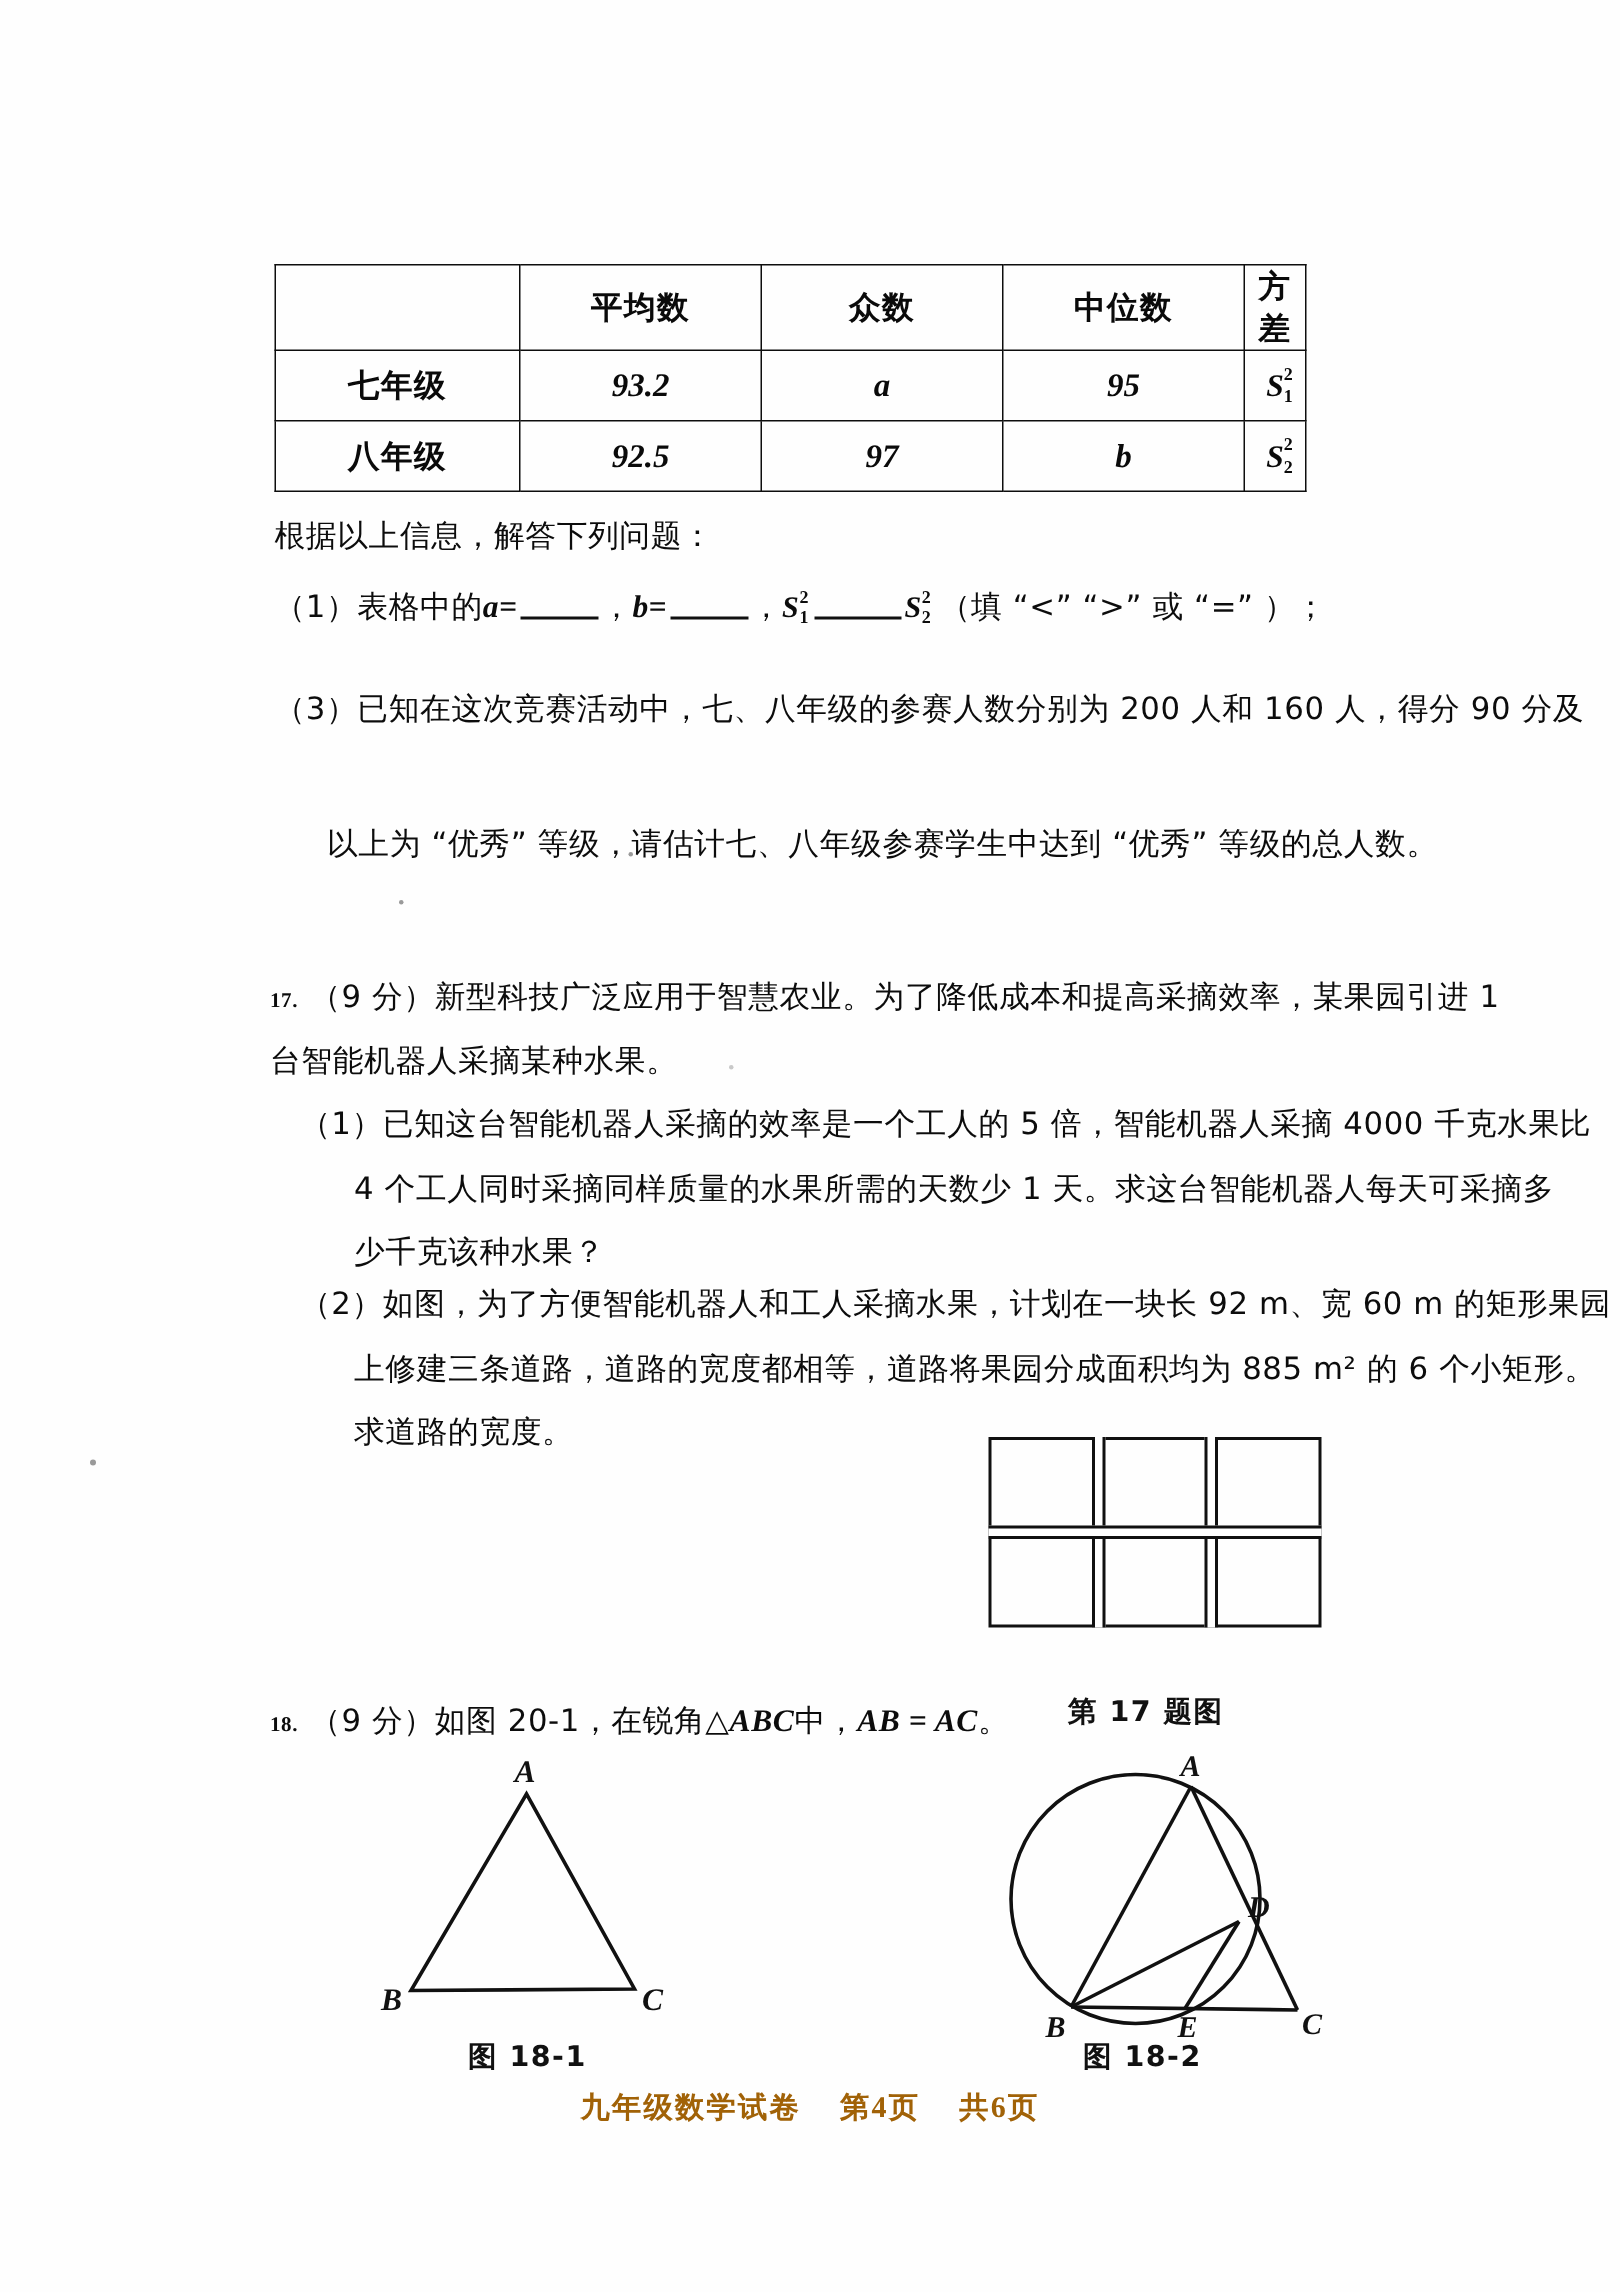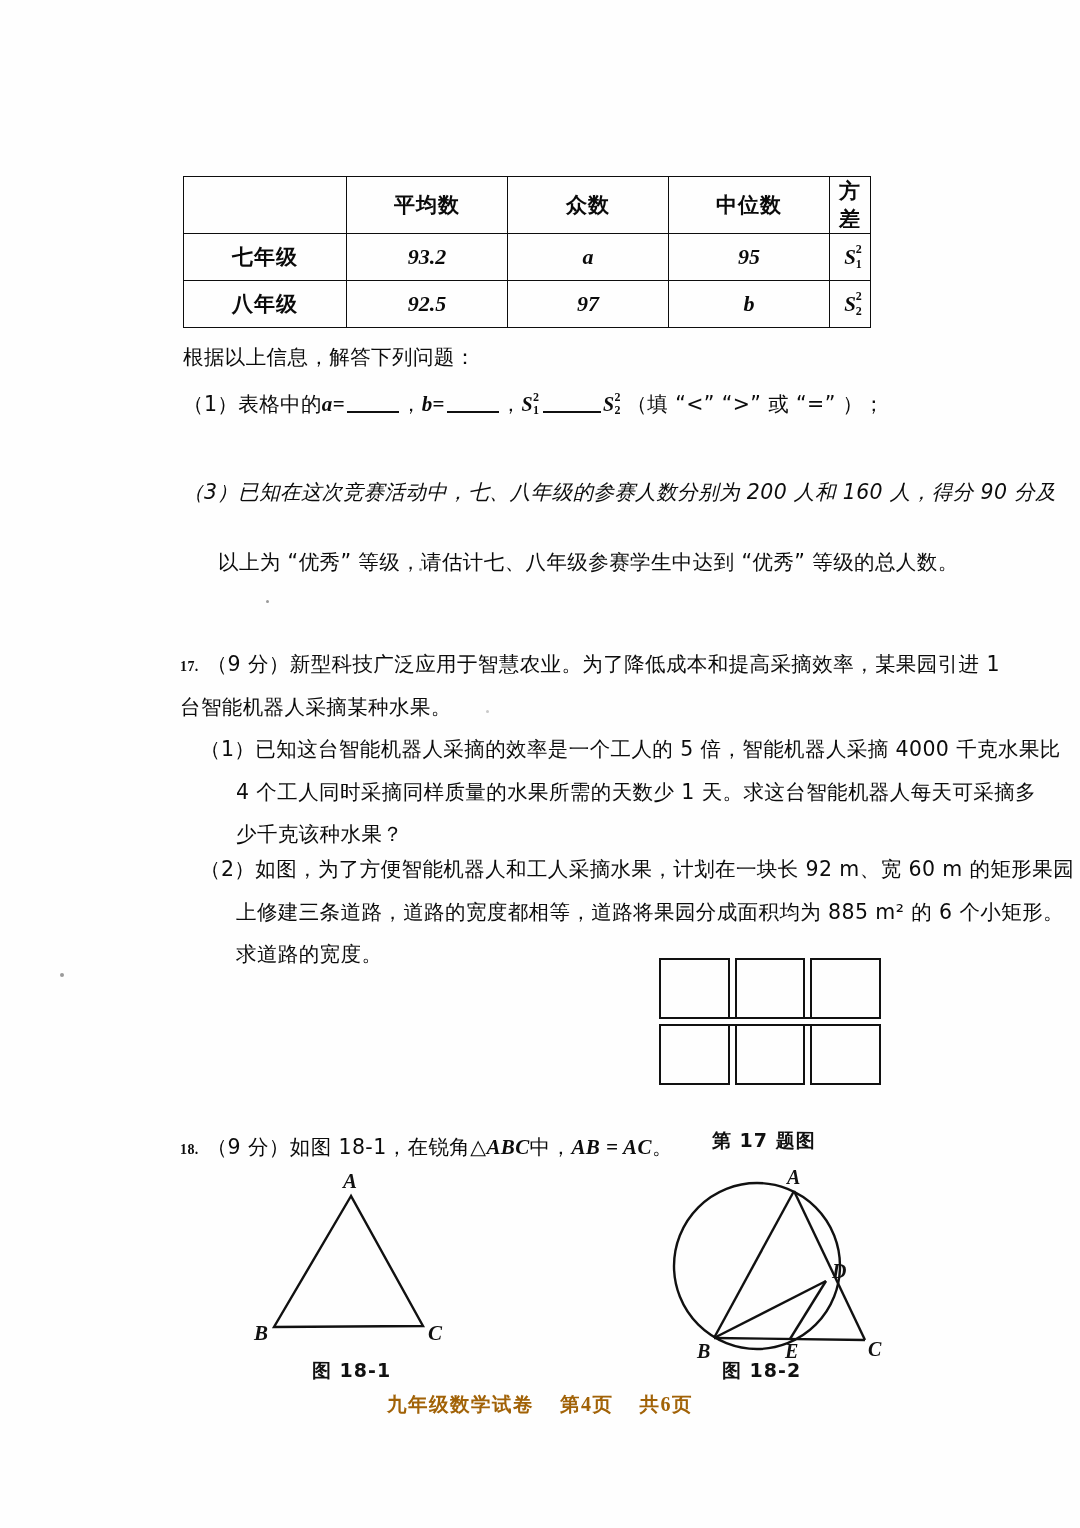--- a/index.html
+++ b/index.html
@@ -235,21 +235,21 @@
   </tbody>
     </table>
 
   <div class="ptext" style="left:183px; top:343px;">根据以上信息，解答下列问题：</div>
 
   <div class="ptext" style="left:183px; top:390px;">
     <span>（1）表格中的</span><span class="itlat">a</span><span class="lat">=</span><span class="blank"></span><span>，</span><span class="itlat">b</span><span class="lat">=</span><span class="blank"></span><span>，</span><span class="svar" style="font-size:20px"><span>S</span><sub>1</sub><sup>2</sup></span><span class="blank mid" style="margin-left:10px"></span><span class="svar" style="font-size:20px"><span>S</span><sub>2</sub><sup>2</sup></span><span style="margin-left:12px">（填 “&lt;” “&gt;” 或 “=” ）；</span>
   </div>
 
 
-  <div class="ptext" style="left:183px; top:478px;font-style:italic;">（3）已知在这次竞赛活动中，七、八年级的参赛人数分别为 200 人和 160 人，得分 90 分及</div>
+  <div class="ptext" style="left:183px; top:458px;">（3）已知在这次竞赛活动中，七、八年级的参赛人数分别为 200 人和 160 人，得分 90 分及</div>
   <div class="ptext" style="left:218px; top:548px;">以上为 “优秀” 等级，请估计七、八年级参赛学生中达到 “优秀” 等级的总人数。</div>
 
   <div class="ptext" style="left:180px; top:650px;">
     <span class="qnum">17.</span><span style="margin-left:8px">（9 分）</span><span>新型科技广泛应用于智慧农业。为了降低成本和提高采摘效率，某果园引进 1</span>
   </div>
   <div class="ptext" style="left:180px; top:693px;">台智能机器人采摘某种水果。</div>
 
   <div class="ptext" style="left:200px; top:735px;">（1）已知这台智能机器人采摘的效率是一个工人的 5 倍，智能机器人采摘 4000 千克水果比</div>
   <div class="ptext" style="left:236px; top:778px;">4 个工人同时采摘同样质量的水果所需的天数少 1 天。求这台智能机器人每天可采摘多</div>
   <div class="ptext" style="left:236px; top:820px;">少千克该种水果？</div>
@@ -260,21 +260,21 @@
 
   <div class="fig17">
     <div class="outer"></div>
     <div class="vroad" style="left:69px;"></div>
     <div class="vroad" style="left:144px;"></div>
     <div class="hroad" style="top:59px;"></div>
   </div>
   <div class="figcap" style="left:712px; top:1092px;margin-top:36px;">第 17 题图</div>
 
   <div class="ptext" style="left:180px; top:1133px;">
-    <span class="qnum">18.</span><span style="margin-left:8px">（9 分）</span><span>如图 18-1，在锐角△</span><span class="itlat">ABC</span><span>中，</span><span class="itlat">AB = AC</span><span>。</span>
+    <span class="qnum">18.</span><span style="margin-left:8px">（9 分）</span><span>如图 20-1，在锐角△</span><span class="itlat">ABC</span><span>中，</span><span class="itlat">AB = AC</span><span>。</span>
   </div>
 
   <svg class="fig18a" width="220" height="200" viewBox="0 0 220 200">
     <polygon points="103,28 26,159 175,158" fill="none" stroke="#111" stroke-width="2.4"></polygon>
     <text x="95" y="20" font-family="Liberation Serif, serif" font-style="italic" font-weight="700" font-size="21" fill="#111">A</text>
     <text x="6" y="172" font-family="Liberation Serif, serif" font-style="italic" font-weight="700" font-size="21" fill="#111">B</text>
     <text x="180" y="172" font-family="Liberation Serif, serif" font-style="italic" font-weight="700" font-size="21" fill="#111">C</text>
   </svg>
   <div class="figcap" style="left:312px; top:1358px;">图 18-1</div>
 

